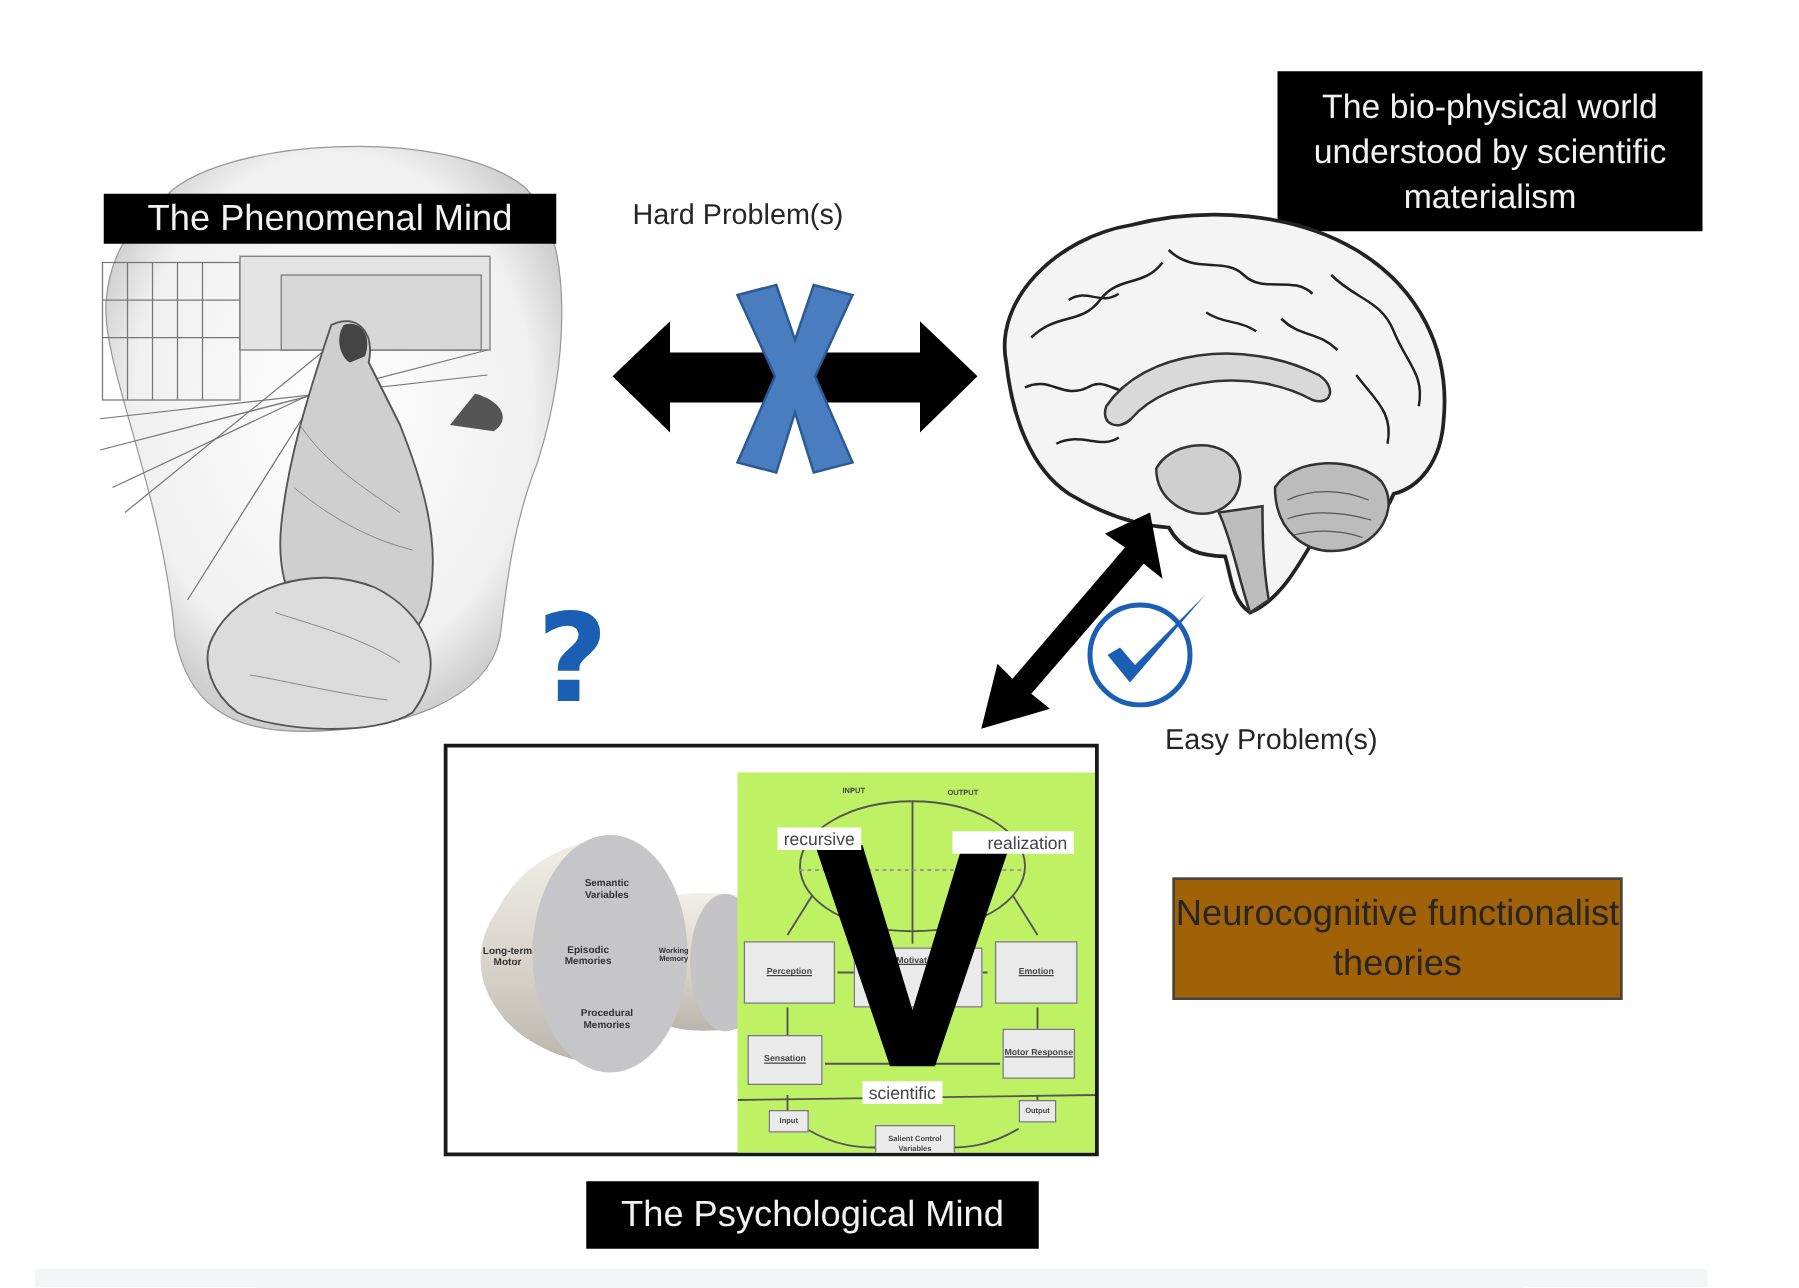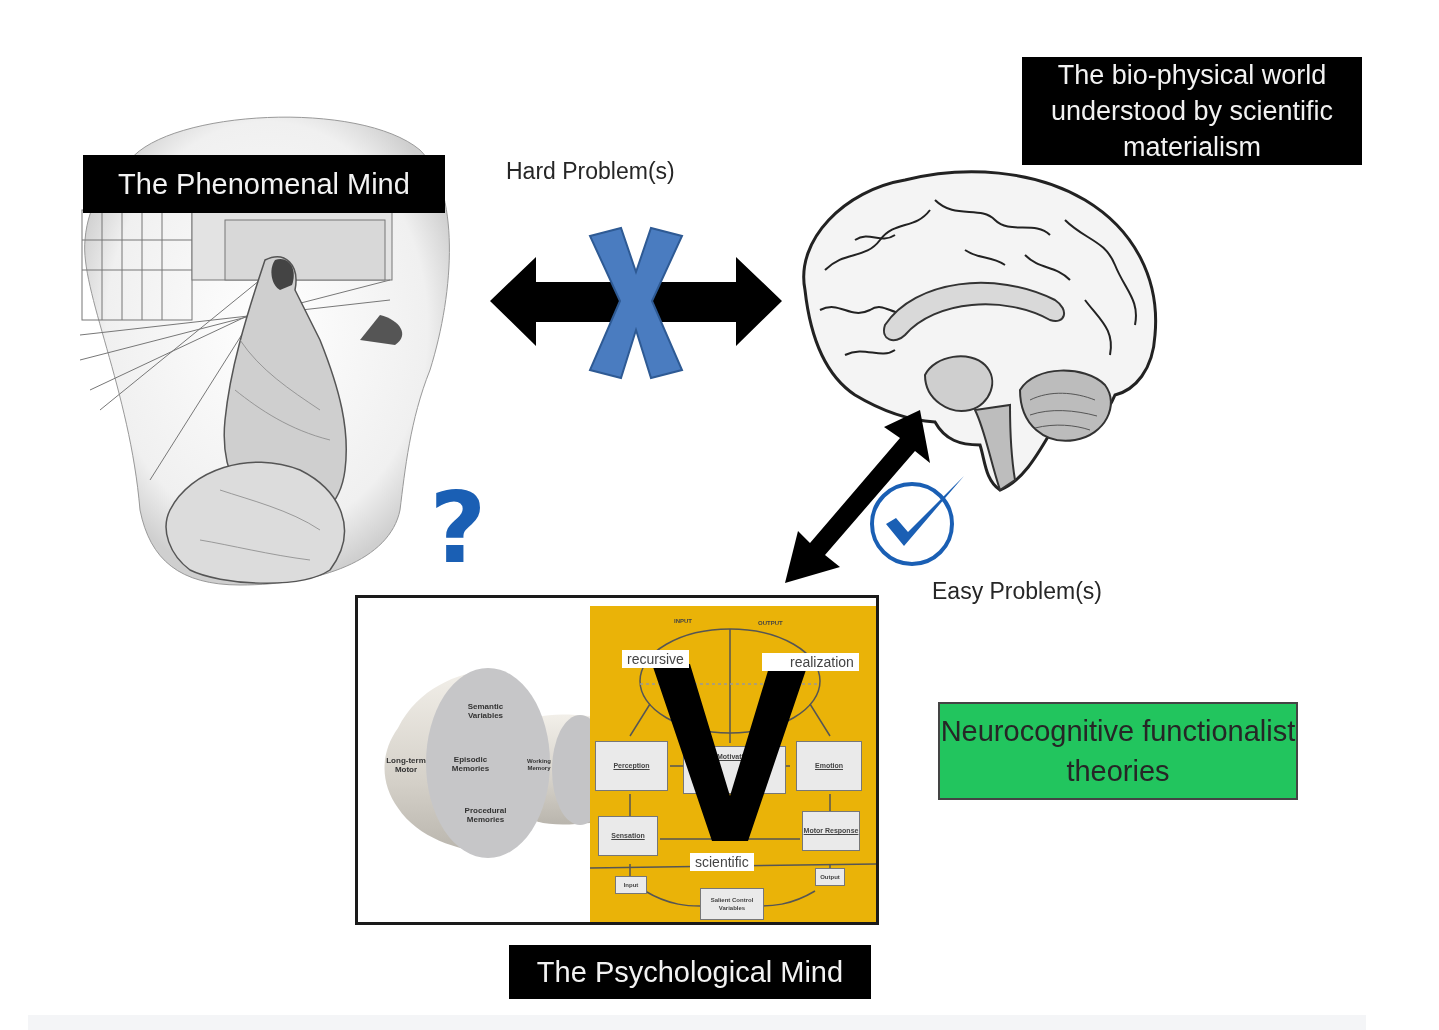--- a/index.html
+++ b/index.html
@@ -5,53 +5,53 @@
   html, body { margin: 0; padding: 0; background: #ffffff; }
   body { width: 1439px; height: 1030px; position: relative; overflow: hidden;
          font-family: "Liberation Sans", "DejaVu Sans", sans-serif; }
   .abs { position: absolute; }
   .black-label { background: #000; color: #f2f2f2; display: flex; align-items: center; justify-content: center; text-align: center; }
   .title-label { font-size: 23px; color: #262626; white-space: nowrap; }
   .footer-strip { left: 28px; top: 1015px; width: 1338px; height: 15px; background: #f4f5f7; }
 
   
   #phenom { left: 60px; top: 90px; width: 420px; height: 500px; }
-  #lbl-phenom { left: 83px; top: 155px; width: 362px; height: 58px; font-size: 29px; }
+  #lbl-phenom { left: 83px; top: 155px; width: 362px; height: 40px; font-size: 29px; }
 
   
   #hard-title { left: 506px; top: 158px; }
   #hard-arrow { left: 488px; top: 222px; width: 296px; height: 160px; }
 
   
-  #lbl-bio { left: 1022px; top: 57px; width: 340px; height: 108px; font-size: 27px; line-height: 36px; padding: 0 8px; box-sizing: border-box; }
+  #lbl-bio { left: 1022px; top: 57px; width: 340px; height: 128px; font-size: 27px; line-height: 36px; padding: 0 8px; box-sizing: border-box; }
 
   
   #brain { left: 785px; top: 160px; width: 380px; height: 345px; }
 
   
   #easy-arrow { left: 770px; top: 405px; width: 170px; height: 185px; }
   #check { left: 866px; top: 472px; width: 100px; height: 94px; }
   #easy-title { left: 932px; top: 578px; }
 
   
   #qmark { left: 428px; top: 478px; width: 60px; height: 100px; color: #1a5fb4; font-size: 98px; font-weight: bold; line-height: 100px; text-align: center; font-family: "DejaVu Sans", sans-serif; }
 
   
   #psych-box { left: 355px; top: 595px; width: 524px; height: 330px; border: 3px solid #1a1a1a; box-sizing: border-box; background: #fff; overflow: hidden; }
   #mem-area { left: 0; top: 0; width: 235px; height: 324px; }
-  #diag-area { left: 232px; top: 8px; width: 286px; height: 316px; background: #eab308; }
+  #diag-area { left: 232px; top: 20px; width: 286px; height: 316px; background: #bef264; }
   .mem-txt { position: absolute; font-size: 8px; font-weight: bold; color: #333; line-height: 9px; text-align: center; }
   .dg-box { position: absolute; border: 1.5px solid #777; background: #eaeaea; box-sizing: border-box; display: flex; align-items: center; justify-content: center; font-size: 7px; font-weight: bold; color: #444; text-align: center; line-height: 8px; text-decoration: underline; }
   .dg-txt { position: absolute; font-size: 6px; color: #444; font-weight: bold; }
   .overlay-word { position: absolute; background: #fff; color: #444; font-size: 14px; padding: 1px 5px; white-space: nowrap; }
 
-  #lbl-psych { left: 469px; top: 945px; width: 362px; height: 54px; font-size: 29px; margin-left: 40px; }
-
-  
-  #neuro-box { left: 938px; top: 702px; width: 360px; height: 98px; border: 2px solid #444; box-sizing: border-box; background: #22c55e; display: flex; align-items: center; justify-content: center; text-align: center; font-size: 29px; color: #262626; line-height: 40px; }
+  #lbl-psych { left: 469px; top: 945px; width: 362px; height: 54px; font-size: 29px; }
+
+  
+  #neuro-box { left: 938px; top: 702px; width: 360px; height: 98px; border: 2px solid #444; box-sizing: border-box; background: #a16207; display: flex; align-items: center; justify-content: center; text-align: center; font-size: 29px; color: #262626; line-height: 40px; }
 </style>
 </head>
 <body>
 
 <div class="abs" id="phenom">
   <svg width="420" height="500" viewBox="0 0 420 500">
     <defs>
       <radialGradient id="vign" cx="50%" cy="45%" r="55%">
         <stop offset="0%" stop-color="#ffffff"></stop>
         <stop offset="80%" stop-color="#f0f0f0"></stop>

